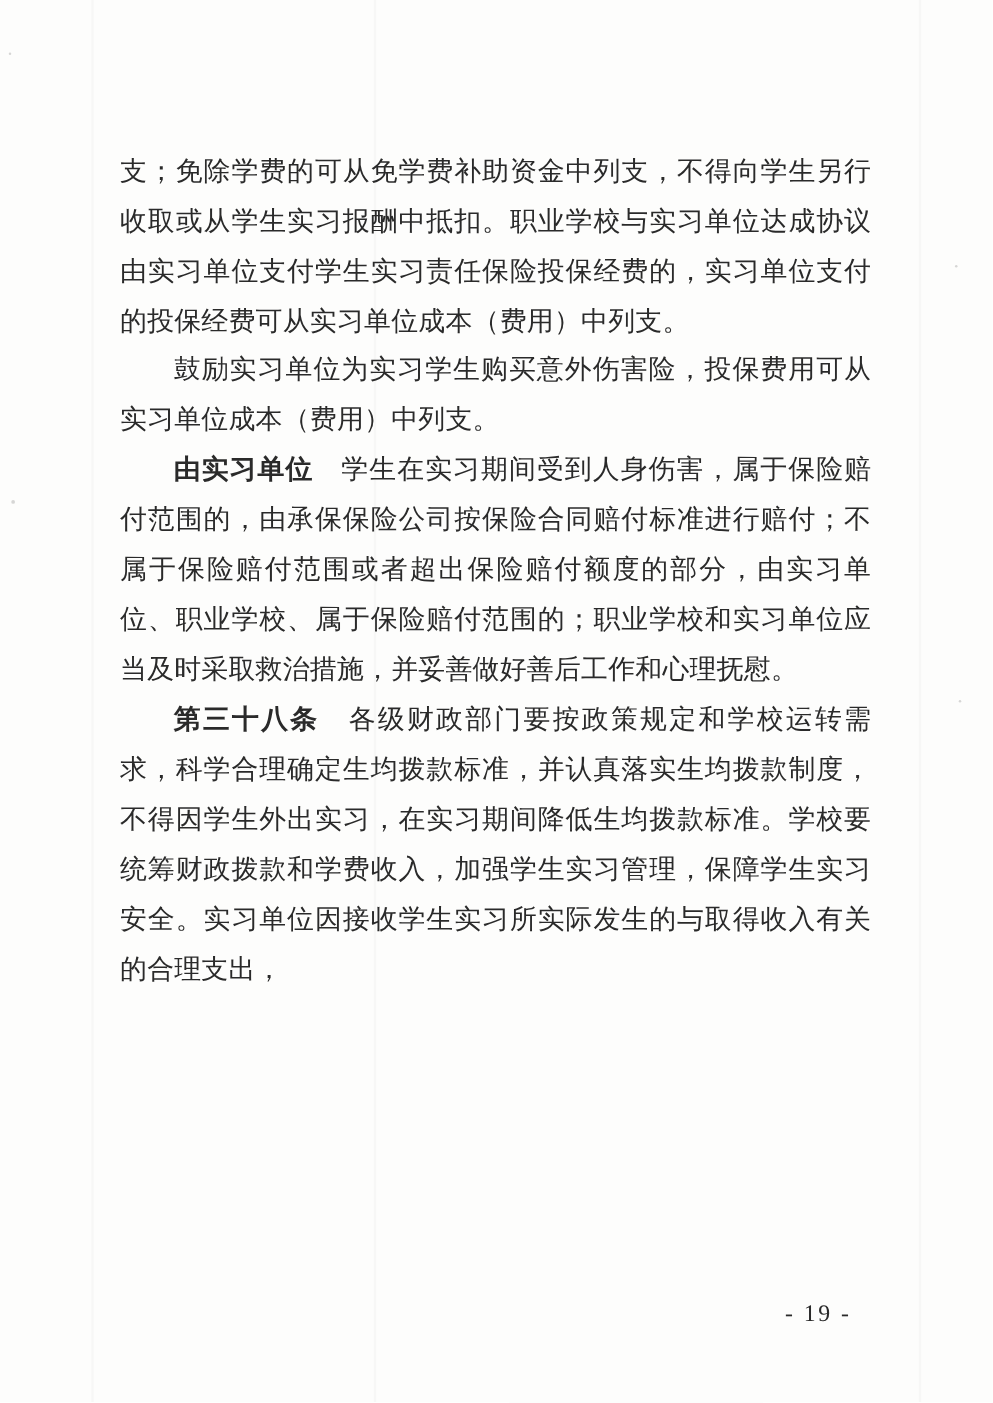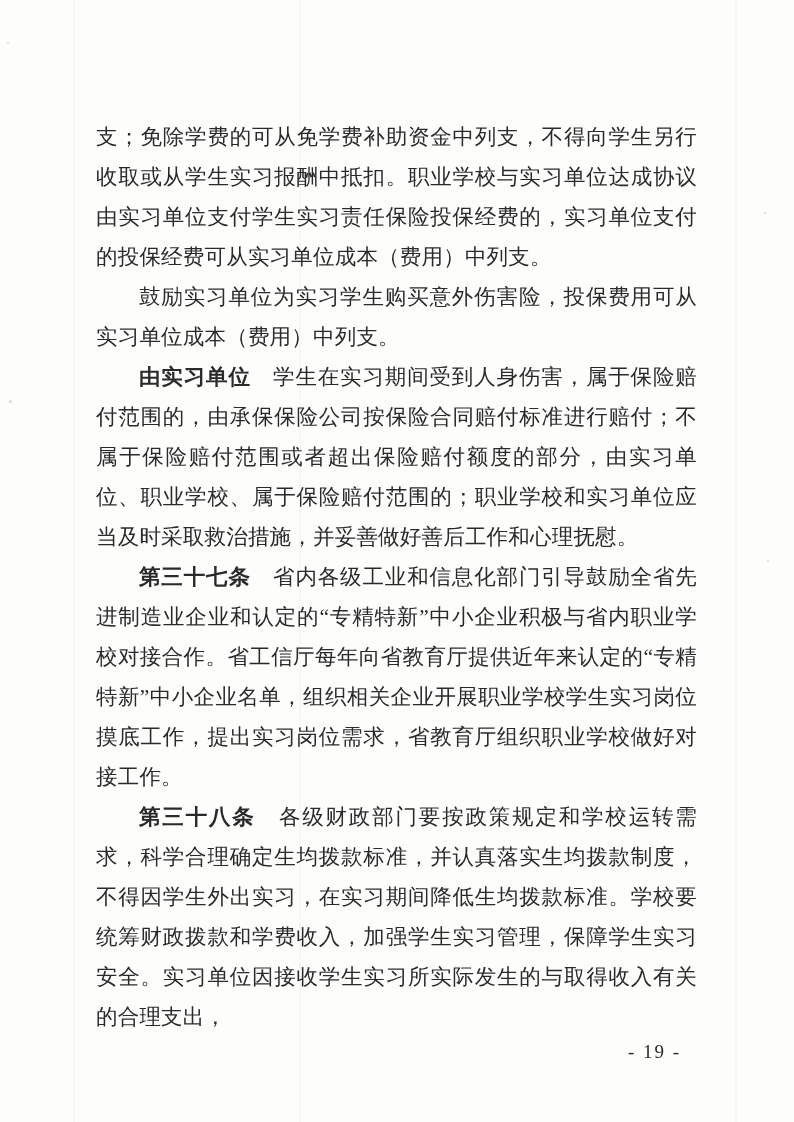--- a/index.html
+++ b/index.html
@@ -50,20 +50,21 @@
     line-height: 40px;
     text-align: justify;
     letter-spacing: 0.2px;
   }
   .text-block p {
     margin: 0;
     padding: 0;
   }
   .text-block p.indent {
     text-indent: 2em;
+    font-family: Liberation Mono, monospace;
   }
   .text-block b {
     font-weight: bold;
   }
   .page-number {
     position: absolute;
     left: 628px;
     top: 1014px;
     font-size: 19px;
     line-height: 28px;
@@ -82,18 +83,17 @@
   <div class="scan-line l3"></div>
   <div class="speck s1"></div>
   <div class="speck s2"></div>
   <div class="speck s3"></div>
   <div class="speck s4"></div>
 
   <div class="text-block">
       <p class=""><span>支；免除学费的可从免学费补助资金中列支，不得向学生另行收取或从学生实习报酬中抵扣。职业学校与实习单位达成协议由实习单位支付学生实习责任保险投保经费的，实习单位支付的投保经费可从实习单位成本（费用）中列支。</span></p>
       <p class="indent"><span>鼓励实习单位为实习学生购买意外伤害险，投保费用可从实习单位成本（费用）中列支。</span></p>
       <p class="indent"><b>由实习单位</b><span>　学生在实习期间受到人身伤害，属于保险赔付范围的，由承保保险公司按保险合同赔付标准进行赔付；不属于保险赔付范围或者超出保险赔付额度的部分，由实习单位、职业学校、属于保险赔付范围的；职业学校和实习单位应当及时采取救治措施，并妥善做好善后工作和心理抚慰。</span></p>
-      <p class="indent"><b>第三十七条</b><span>　省内各级工业和信息化部门引导鼓励全省先进制造业企业和认定的“专精特新”中小企业积极与省内职业学校对接合作。省工信厅每年向省教育厅提供近年来认定的“专精特新”中小企业名单，组织相关企业开展职业学校学生实习岗位摸底工作，提出实习岗位需求，省教育厅组织职业学校做好对接工作。</span></p>
       <p class="indent"><b>第三十八条</b><span>　各级财政部门要按政策规定和学校运转需求，科学合理确定生均拨款标准，并认真落实生均拨款制度，不得因学生外出实习，在实习期间降低生均拨款标准。学校要统筹财政拨款和学费收入，加强学生实习管理，保障学生实习安全。实习单位因接收学生实习所实际发生的与取得收入有关的合理支出，</span></p>
     </div>
 
   <div class="page-number">- 19 -</div>
 </div>
 
 </body></html>

